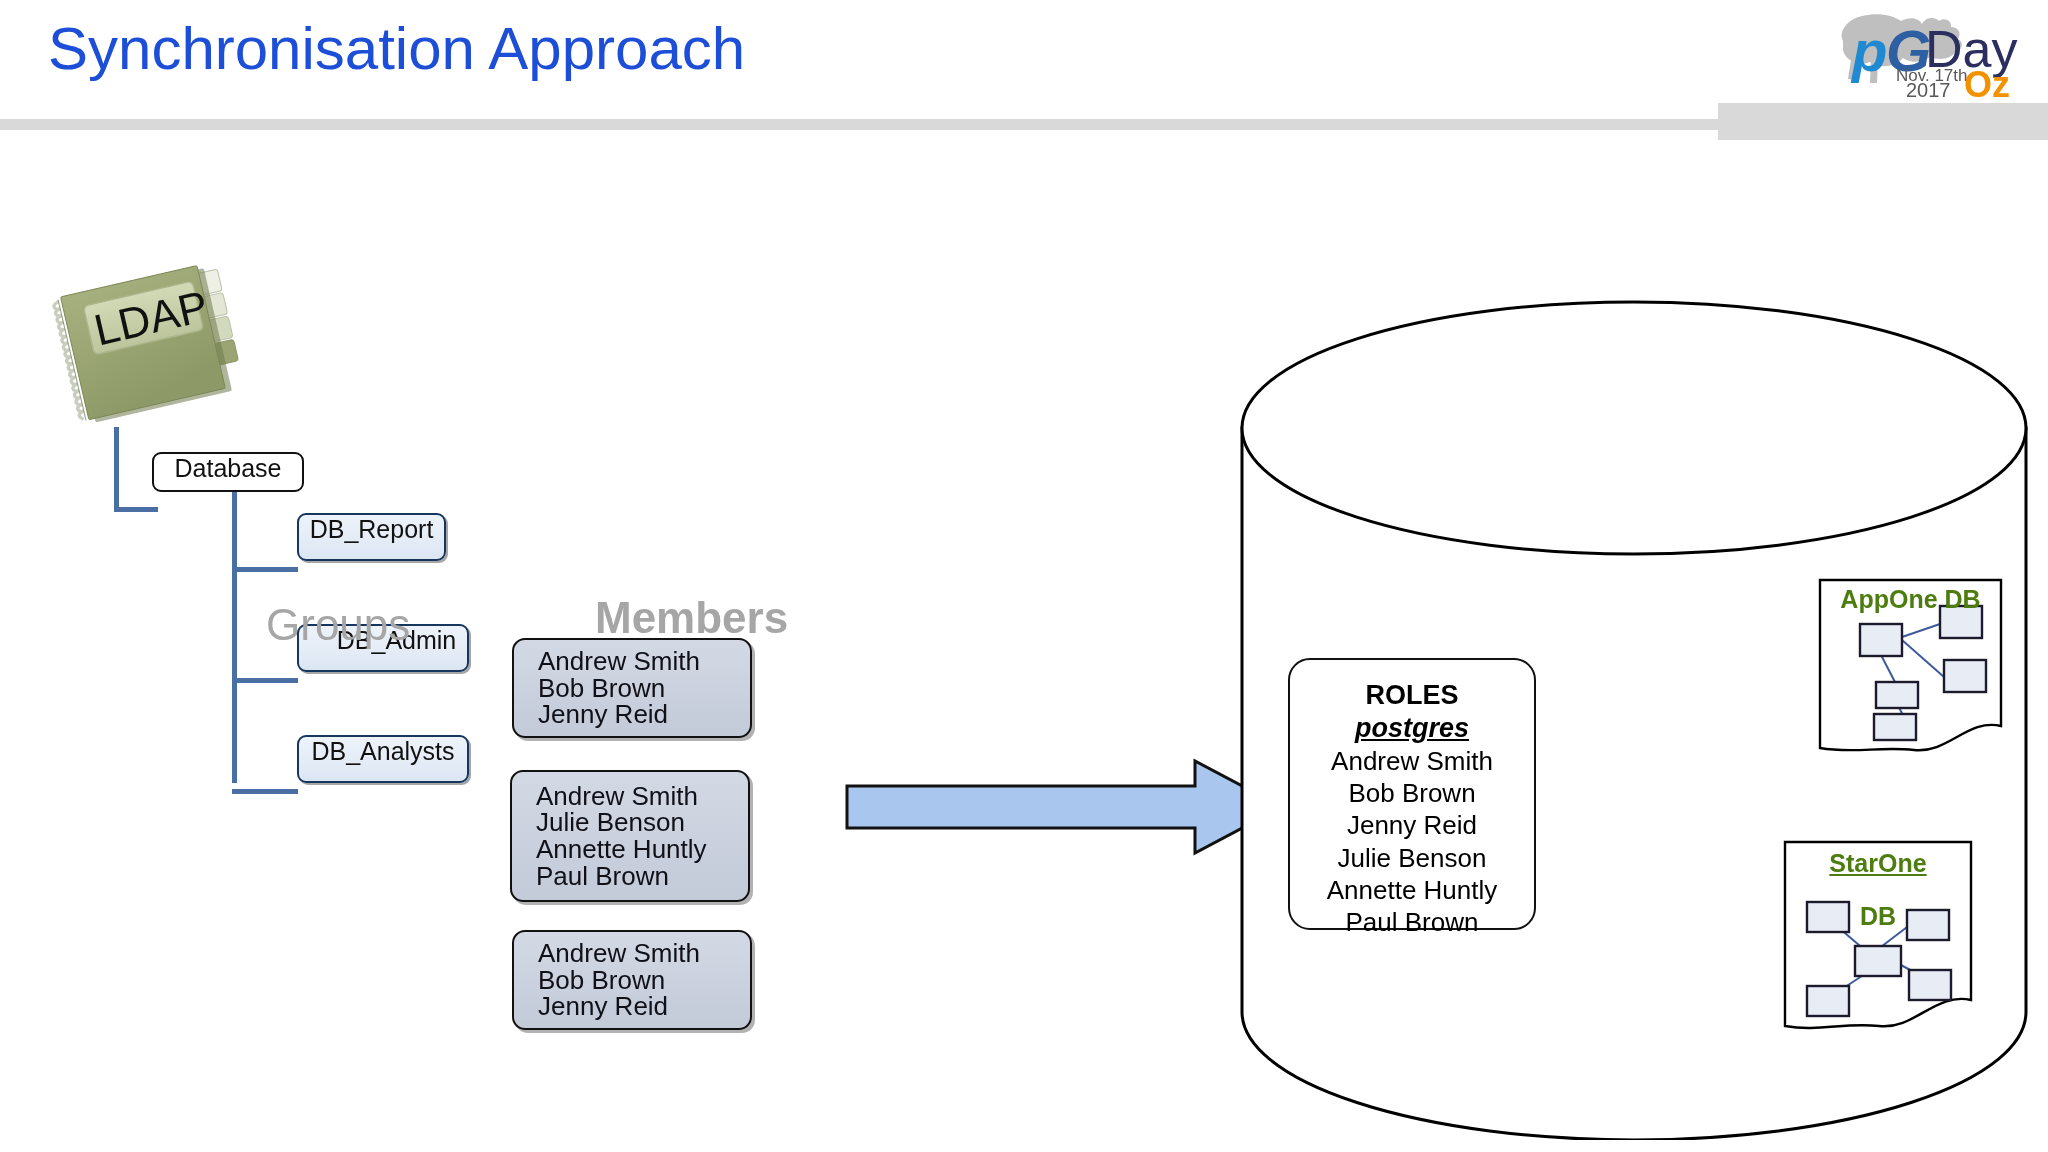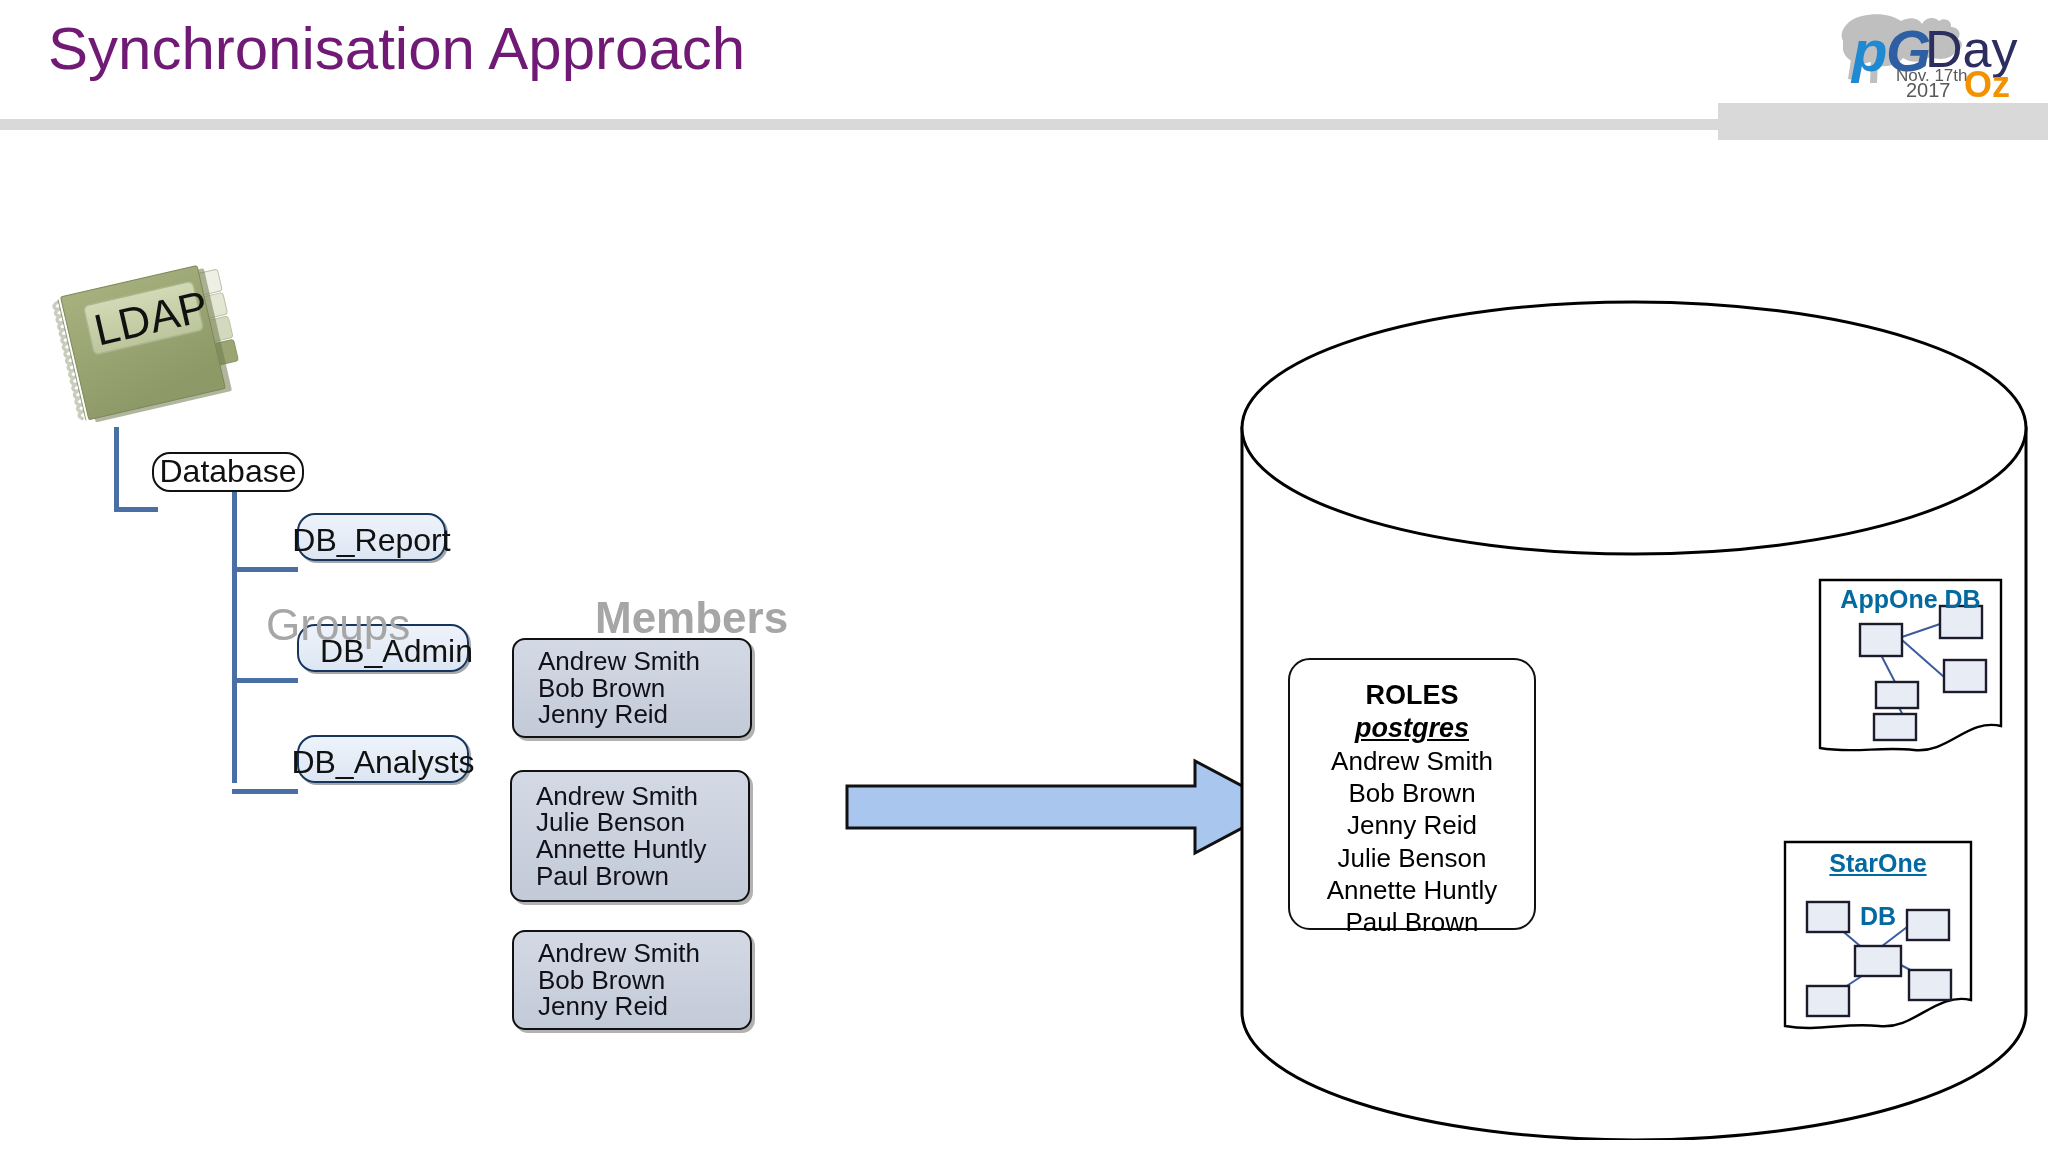--- a/index.html
+++ b/index.html
@@ -3,21 +3,21 @@
 <meta charset="utf-8">
 <style>
   html,body{margin:0;padding:0;background:#fff;}
   body{width:2048px;height:1152px;position:relative;overflow:hidden;
        font-family:"Liberation Sans","DejaVu Sans",sans-serif;color:#000;}
 
   
   #slide-title{
     position:absolute;left:48px;top:14px;
     font-size:60px;font-weight:400;letter-spacing:0px;
-    color:#701a75;white-space:nowrap;
+    color:#1d4ed8;white-space:nowrap;
   }
   #header-rule{
     position:absolute;left:0;top:119px;width:2048px;height:11px;
     background:#d9d9d9;
   }
   #header-block{
     position:absolute;left:1718px;top:103px;width:330px;height:37px;
     background:#d9d9d9;
   }
 
@@ -27,23 +27,23 @@
 
   
   #ldap-book{position:absolute;left:14px;top:245px;width:300px;height:200px;}
 
   
   .tree-line{position:absolute;background:#4a6fa5;}
 
   
   .node{
     position:absolute;box-sizing:border-box;
-    border:2.2px solid #111;border-radius:18px;
-    display:flex;align-items:flex-end;justify-content:center;
-    font-size:32px;color:#111;background:#fff;
+    border:2.2px solid #111;border-radius:9px;
+    display:flex;align-items:flex-start;justify-content:center;
+    font-size:25px;color:#111;background:#fff;
   }
   .node.group{
     background:linear-gradient(180deg,#eef3fa 0%,#dce6f3 100%);
     border:2.2px solid #17365d;
     box-shadow:2px 2px 0 rgba(0,0,0,.35);
   }
 
   
   .col-heading{
     position:absolute;font-size:44px;color:#a6a6a6;white-space:nowrap;
@@ -74,21 +74,21 @@
   }
   #roles-box .roles-title{font-size:27px;font-weight:bold;line-height:1.22;}
   #roles-box .roles-super{font-size:27px;font-style:italic;font-weight:bold;
                           text-decoration:underline;line-height:1.22;}
   #roles-box .roles-name{font-size:26px;line-height:1.24;}
 
   
   .dbcard{position:absolute;}
   .dbcard .dbtitle{
     position:absolute;left:0;width:100%;text-align:center;
-    font-size:25px;font-weight:bold;color:#0369a1;line-height:1.08;
+    font-size:25px;font-weight:bold;color:#4d7c0f;line-height:1.08;
   }
   .dbcard svg{position:absolute;left:0;top:0;}
 
   .sr-only{position:absolute;width:1px;height:1px;overflow:hidden;clip:rect(0 0 0 0);}
 </style>
 </head>
 <body>
 
 <div id="slide-title">Synchronisation Approach</div>
 <div id="header-rule"></div>

